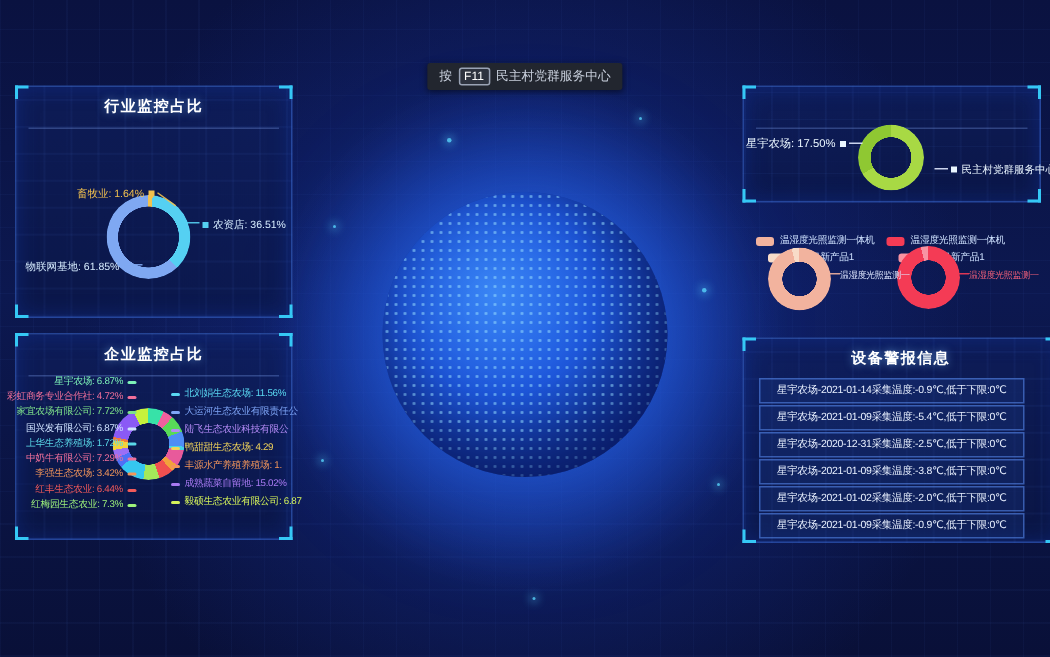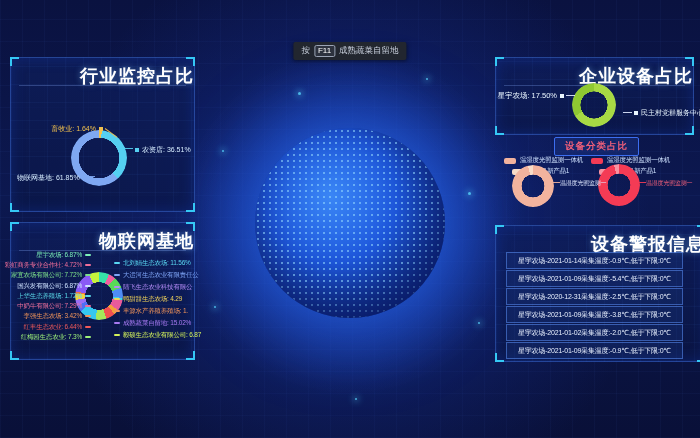--- a/index.html
+++ b/index.html
@@ -40,21 +40,21 @@
       repeating-linear-gradient(90deg, rgba(90,140,255,.05) 0 1px, transparent 1px 18px),
       linear-gradient(180deg, rgba(14,30,92,.72), rgba(10,22,70,.72));
       box-shadow:0 0 14px rgba(20,60,180,.35) inset;}
   .panel::before,.panel::after,.corners::before,.corners::after{content:"";position:absolute;width:7px;height:7px;}
   .corners::before{left:-1px;top:-1px;border-left:2px solid #35c8f5;border-top:2px solid #35c8f5;}
   .corners::after{right:-1px;top:-1px;border-right:2px solid #35c8f5;border-top:2px solid #35c8f5;}
   .panel::before{left:-1px;bottom:-1px;border-left:2px solid #35c8f5;border-bottom:2px solid #35c8f5;}
   .panel::after{right:-1px;bottom:-1px;border-right:2px solid #35c8f5;border-bottom:2px solid #35c8f5;}
   .noborder{border-color:transparent;background:none;box-shadow:none;}
   .noborder::before,.noborder::after{display:none}
-  .ptitle{margin:0;position:absolute;left:0;right:0;top:6px;text-align:right;font-size:18px;font-weight:bold;
+  .ptitle{margin:0;position:absolute;left:0;right:0;top:6px;text-align:center;font-size:10px;font-weight:bold;
       letter-spacing:1px;color:#fff;text-shadow:0 0 6px rgba(120,190,255,.6);}
   .pdivider{position:absolute;left:8px;right:8px;top:27px;height:1px;background:rgba(140,175,255,.28);}
   .p-industry{left:10px;top:57px;width:183px;height:153px;}
   .p-enterprise{left:10px;top:222px;width:183px;height:136px;}
   .p-device{left:495px;top:57px;width:197px;height:76px;}
   .p-class{left:495px;top:136px;width:197px;height:86px;}
   .p-alerts{left:495px;top:225px;width:197px;height:135px;padding-left:12px;}
   
   .donut{position:absolute;border-radius:50%;filter:drop-shadow(0 0 5px rgba(90,180,255,.45));
       -webkit-mask:radial-gradient(closest-side, transparent calc(var(--hole) - 1%), #000 var(--hole));
@@ -115,21 +115,21 @@
   <i class="pt pt2"></i>
   <i class="pt pt3"></i>
   <i class="pt pt4"></i>
   <i class="pt pt5"></i>
   <i class="pt pt6"></i>
   <i class="pt pt7"></i>
 
   <div class="hint">
     <span>按</span>
     <span class="key">F11</span>
-    <span>成熟蔬菜自留地</span>
+    <span>民主村党群服务中心</span>
   </div>
 
   <section class="panel p-industry">
     <i class="corners"></i>
     <h2 class="ptitle">行业监控占比</h2>
     <div class="pdivider"></div>
     <div class="donut d-industry" style="background: conic-gradient(rgb(242, 193, 78) 0deg, rgb(242, 193, 78) 5.904deg, rgb(85, 208, 242) 5.904deg, rgb(85, 208, 242) 137.34deg, rgb(127, 168, 242) 137.34deg, rgb(127, 168, 242) 360deg);"></div>
     <div class="clabel il0" style="color: rgb(242, 193, 78);">
       <span>畜牧业: 1.64%</span>
       <i class="sq" style="background: rgb(242, 193, 78);"></i>
@@ -142,21 +142,21 @@
       <span>物联网基地: 61.85%</span>
       <i class="sq" style="background: rgb(127, 168, 242);"></i>
     </div>
     <i class="ln ln-a"></i>
     <i class="ln ln-b"></i>
     <i class="ln ln-c"></i>
   </section>
 
   <section class="panel p-enterprise">
     <i class="corners"></i>
-    <h2 class="ptitle">物联网基地</h2>
+    <h2 class="ptitle">企业监控占比</h2>
     <div class="pdivider"></div>
     <div class="donut d-enterprise" style="background: conic-gradient(rgb(55, 226, 168) 0deg, rgb(55, 226, 168) 24.732deg, rgb(240, 96, 158) 24.732deg, rgb(240, 96, 158) 41.724deg, rgb(88, 217, 88) 41.724deg, rgb(88, 217, 88) 69.516deg, rgb(79, 141, 245) 69.516deg, rgb(79, 141, 245) 94.248deg, rgb(69, 212, 232) 94.248deg, rgb(69, 212, 232) 100.44deg, rgb(232, 90, 155) 100.44deg, rgb(232, 90, 155) 126.684deg, rgb(242, 161, 60) 126.684deg, rgb(242, 161, 60) 138.996deg, rgb(240, 80, 80) 138.996deg, rgb(240, 80, 80) 162.18deg, rgb(164, 232, 90) 162.18deg, rgb(164, 232, 90) 188.46deg, rgb(53, 199, 240) 188.46deg, rgb(53, 199, 240) 230.076deg, rgb(79, 111, 245) 230.076deg, rgb(79, 111, 245) 246.276deg, rgb(155, 111, 245) 246.276deg, rgb(155, 111, 245) 260.316deg, rgb(242, 212, 60) 260.316deg, rgb(242, 212, 60) 275.76deg, rgb(242, 120, 60) 275.76deg, rgb(242, 120, 60) 281.196deg, rgb(138, 90, 245) 281.196deg, rgb(138, 90, 245) 335.268deg, rgb(198, 242, 60) 335.268deg, rgb(198, 242, 60) 360deg);"></div>
 
     <div class="el lft ell0" style="color: rgb(125, 242, 184);">
         <span>星宇农场: 6.87%</span>
         <i class="dsh" style="background: rgb(125, 242, 184);"></i>
       </div>
     <div class="el lft ell1" style="color: rgb(240, 111, 154);">
         <span>彩虹商务专业合作社: 4.72%</span>
         <i class="dsh" style="background: rgb(240, 111, 154);"></i>
@@ -215,37 +215,35 @@
         <span>成熟蔬菜自留地: 15.02%</span>
       </div>
     <div class="el rgt elr6" style="color: rgb(212, 242, 90);">
         <i class="dsh" style="background: rgb(212, 242, 90);"></i>
         <span>毅硕生态农业有限公司: 6.87</span>
       </div>
   </section>
 
   <section class="panel p-device">
     <i class="corners"></i>
-    <h2 class="ptitle">企业设备占比</h2>
     <div class="pdivider"></div>
     <div class="donut d-device" style="background: conic-gradient(rgb(168, 217, 68) 0deg, rgb(168, 217, 68) 240.012deg, rgb(143, 200, 50) 240.012deg, rgb(143, 200, 50) 360deg);"></div>
     <div class="clabel dvl0" style="color: rgb(234, 246, 255);">
       <span>星宇农场: 17.50%</span>
       <i class="sq" style="background: rgb(234, 246, 255);"></i>
     </div>
     <div class="clabel dvl1" style="color: rgb(234, 246, 255);">
       <i class="sq" style="background: rgb(234, 246, 255);"></i>
       <span>民主村党群服务中心:</span>
     </div>
     <i class="ln ln-d"></i>
     <i class="ln ln-e"></i>
   </section>
 
   <section class="panel p-class noborder">
-    <div class="tbox">设备分类占比</div>
     <div class="cl-row cl-l1">
       <i class="sw" style="background: rgb(242, 179, 158);"></i>
       <span>温湿度光照监测一体机</span>
     </div>
     <div class="cl-row cl-l2">
       <i class="sw" style="background: rgb(248, 220, 200);"></i>
       <span>一体机新产品1</span>
     </div>
     <div class="cl-row cl-r1">
       <i class="sw" style="background: rgb(244, 59, 85);"></i>

